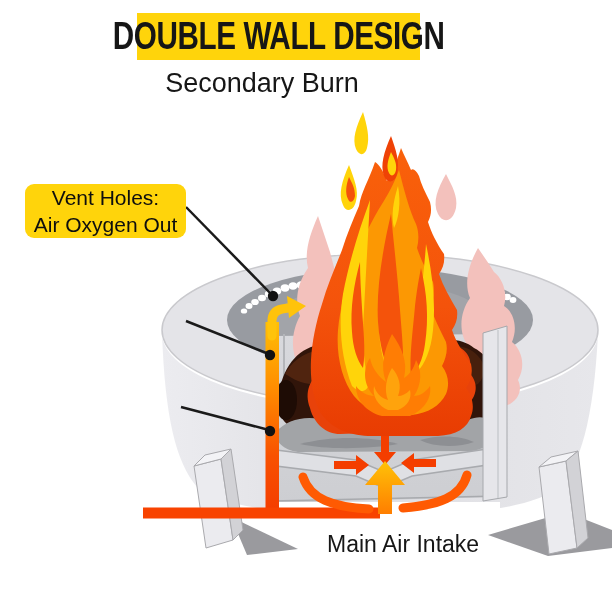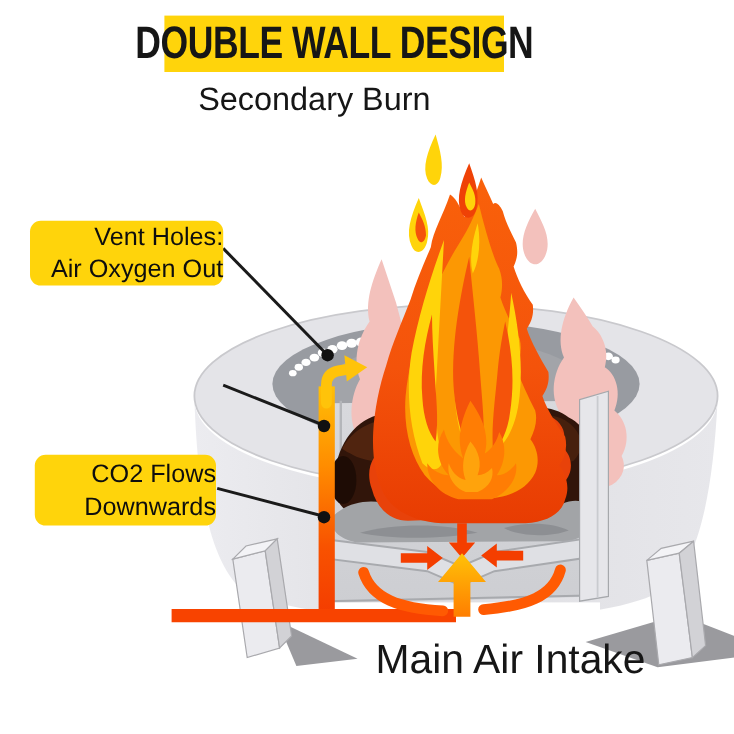--- a/index.html
+++ b/index.html
@@ -1,26 +1,26 @@
 <!DOCTYPE html>
 <html style="--accent-yellow: #FFD40B; --text-dark: #161616; --airflow-orange: #F84300; --airflow-yellow: #FFC30A; --flame-outer: #F4530B; --flame-mid: #FC9803; --flame-core: #FFD40A; --flame-back-pink: #F3C1BC; --steel-light: #E4E4E8; --steel-dark: #989BA1; --log-brown: #31150A;"><head>
 <meta charset="utf-8">
 <style>
   html,body{margin:0;padding:0;width:612px;height:612px;overflow:hidden;background:#fff;}
   .stage{position:relative;width:612px;height:612px;font-family:"Liberation Sans",sans-serif;}
   .art{position:absolute;left:0;top:0;}
   .banner{position:absolute;left:137px;top:13px;width:283px;height:47px;background:var(--accent-yellow);display:flex;align-items:center;justify-content:center;}
   .banner span{font-weight:bold;font-size:38px;color:var(--text-dark);white-space:nowrap;transform:scaleX(0.78);letter-spacing:-0.5px;}
   .subtitle{position:absolute;left:0;top:68px;width:524px;text-align:center;font-size:27px;color:var(--text-dark);}
-  .callout{position:absolute;background:var(--accent-yellow);border-radius:9px;color:#0E0E0E;font-size:21px;line-height:27px;text-align:right;display:flex;flex-direction:column;justify-content:center;}
+  .callout{position:absolute;background:var(--accent-yellow);border-radius:9px;color:#0E0E0E;font-size:21px;line-height:27px;text-align:center;display:flex;flex-direction:column;justify-content:center;}
   .callout span{display:block;}
   #c1{left:25px;top:184px;width:161px;height:54px;}
   #c2{left:28px;top:295px;width:157px;height:59px;}
   #c3{left:29px;top:379px;width:151px;height:59px;}
-  .bottom-label{position:absolute;left:313px;top:531px;font-size:34px;color:var(--text-dark);white-space:nowrap;text-align:right;}
+  .bottom-label{position:absolute;left:327px;top:531px;font-size:23px;color:var(--text-dark);white-space:nowrap;text-align:right;}
 </style>
 </head>
 <body>
 
 <div class="stage">
 
 <svg class="art" width="612" height="612" viewBox="0 0 612 612">
   <defs>
     <linearGradient id="gBody" x1="0" y1="0" x2="1" y2="0">
       <stop offset="0" stop-color="#ECECF0"></stop>
@@ -221,20 +221,16 @@
 
 <div class="banner">
       <span>DOUBLE WALL DESIGN</span>
     </div>
 <div class="subtitle">Secondary Burn</div>
 
 <div class="callout" id="c1">
   <span>Vent Holes:</span>
   <span>Air Oxygen Out</span>
 </div>
-<div class="callout" id="c3">
-  <span>CO2 Flows</span>
-  <span>Downwards</span>
+
+<div class="bottom-label">Main Air Intake</div>
+
 </div>
 
-<div class="bottom-label">Main Air Intake</div>
-
-</div>
-
 </body></html>

